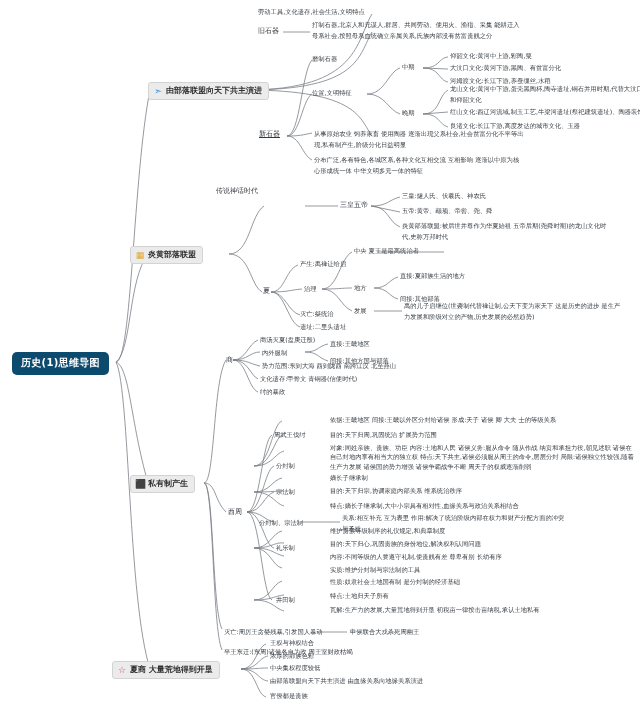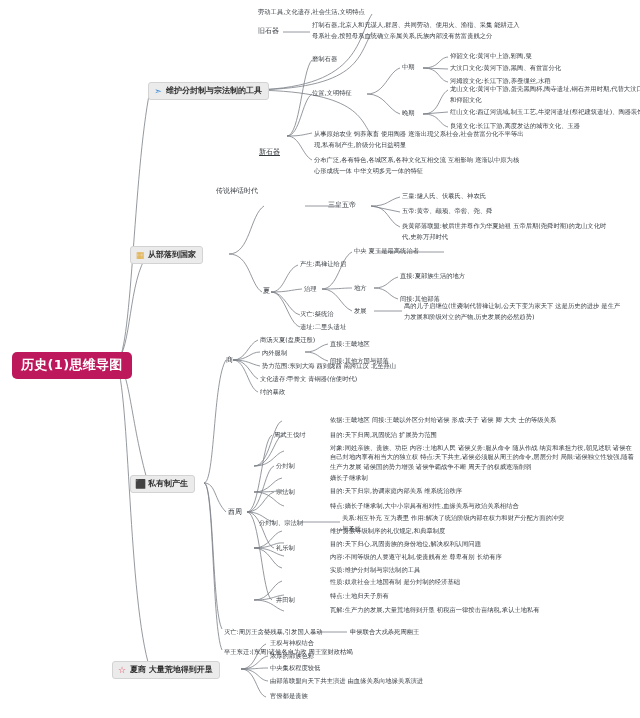--- a/index.html
+++ b/index.html
@@ -23,24 +23,24 @@
   svg.links path { fill: none; stroke: #7a7f86; stroke-width: 0.8; }
   svg.links line { stroke: #7a7f86; stroke-width: 0.8; }
 
   .node {
     position: absolute;
     white-space: nowrap;
     line-height: 1.22;
   }
   
   .root {
-    background: #be185d;
+    background: #0c4a6e;
     color: #ffffff;
     font-weight: bold;
-    font-size: 13px;
+    font-size: 10px;
     padding: 5px 9px 6px 9px;
     border-radius: 5px;
     letter-spacing: 0.3px;
   }
   
   .lvl1 {
     background: #ebebeb;
     border: 1px solid #d3d3d3;
     border-radius: 3px;
     font-size: 8px;
@@ -175,55 +175,55 @@
   <path d="M241 669 C 258 669, 258 658, 268 656"></path>
   <path d="M241 669 C 258 669, 258 668, 268 668"></path>
   <path d="M241 669 C 258 669, 258 680, 268 681"></path>
   <path d="M241 669 C 256 669, 256 694, 266 697"></path>
 </svg>
 
 <div class="node root" style="left:12px; top:352px;">历史(1)思维导图</div>
 
 <div class="node lvl1" style="left:148px; top:82px;">
   <span class="ico plane">➣</span>
-  <span>维护分封制与宗法制的工具</span>
+  <span>由部落联盟向天下共主演进</span>
 </div>
 
 <div class="node lvl3" style="left:258px; top:8px; max-width:250px;">劳动工具,文化遗存,社会生活,文明特点</div>
 <div class="node lvl2" style="left:258px; top:27px;">旧石器</div>
 <div class="node lvl3" style="left:312px; top:21px; max-width:320px;">打制石器,北京人和元谋人,群居、共同劳动、使用火、渔猎、采集 能耕迁入</div>
 <div class="node lvl3" style="left:312px; top:32px; max-width:320px;">母系社会,按照母系血统确立亲属关系,氏族内部没有贫富贵贱之分</div>
 
 <div class="node lvl3" style="left:312px; top:55px;">磨制石器</div>
-<div class="node lvl2" style="left:259px; top:148px;text-decoration:underline;">新石器</div>
+<div class="node lvl2" style="left:259px; top:130px;text-decoration:underline;">新石器</div>
 <div class="node lvl3" style="left:312px; top:89px;">位置,文明特征</div>
 
 <div class="node lvl3" style="left:402px; top:63px;">中期</div>
 <div class="node lvl3" style="left:450px; top:52px; max-width:190px;">仰韶文化:黄河中上游,彩陶,粟</div>
 <div class="node lvl3" style="left:450px; top:64px; max-width:190px;">大汶口文化:黄河下游,黑陶、有贫富分化</div>
 <div class="node lvl3" style="left:450px; top:77px; max-width:190px;">河姆渡文化:长江下游,养蚕缫丝,水稻</div>
 
 <div class="node lvl3" style="left:402px; top:109px;">晚期</div>
 <div class="node lvl3" style="left:450px; top:85px; max-width:195px;">龙山文化:黄河中下游,蛋壳黑陶杯,陶寺遗址,铜石并用时期,代替大汶口文化</div>
 <div class="node lvl3" style="left:450px; top:96px;">和仰韶文化</div>
 <div class="node lvl3" style="left:450px; top:108px; max-width:195px;">红山文化:西辽河流域,制玉工艺,牛梁河遗址(祭祀建筑遗址)、陶器装饰艺术</div>
 <div class="node lvl3" style="left:450px; top:122px; max-width:195px;">良渚文化:长江下游,高度发达的城市文化、玉器</div>
 
 <div class="node lvl3" style="left:314px; top:130px;">从事原始农业 饲养家畜 使用陶器 逐渐出现父系社会,社会贫富分化不平等出</div>
 <div class="node lvl3" style="left:314px; top:141px;">现,私有制产生,阶级分化日益明显</div>
 <div class="node lvl3" style="left:314px; top:156px;">分布广泛,各有特色,各城区系,各种文化互相交流 互相影响 逐渐以中原为核</div>
 <div class="node lvl3" style="left:314px; top:167px;">心形成统一体 中华文明多元一体的特征</div>
 
 <div class="node lvl1" style="left:130px; top:246px;">
   <span class="ico sq">▦</span>
-  <span>从部落到国家</span>
+  <span>炎黄部落联盟</span>
 </div>
 
 <div class="node lvl2" style="left:216px; top:187px;">传说神话时代</div>
-<div class="node lvl2" style="left:328px; top:201px;">三皇五帝</div>
+<div class="node lvl2" style="left:340px; top:201px;">三皇五帝</div>
 <div class="node lvl3" style="left:402px; top:192px; max-width:200px;">三皇:燧人氏、伏羲氏、神农氏</div>
 <div class="node lvl3" style="left:402px; top:207px; max-width:200px;">五帝:黄帝、颛顼、帝喾、尧、舜</div>
 <div class="node lvl3" style="left:402px; top:222px; max-width:225px;">炎黄部落联盟:被后世并尊作为华夏始祖 五帝后期(尧舜时期)的龙山文化时</div>
 <div class="node lvl3" style="left:402px; top:233px;">代,史称万邦时代</div>
 
 <div class="node lvl2" style="left:263px; top:287px;">夏</div>
 <div class="node lvl3" style="left:300px; top:260px;">产生:禹禅让给启</div>
 <div class="node lvl3" style="left:304px; top:285px;">治理</div>
 <div class="node lvl3" style="left:354px; top:247px;">中央 夏王是最高统治者</div>
 <div class="node lvl3" style="left:354px; top:284px;">地方</div>

